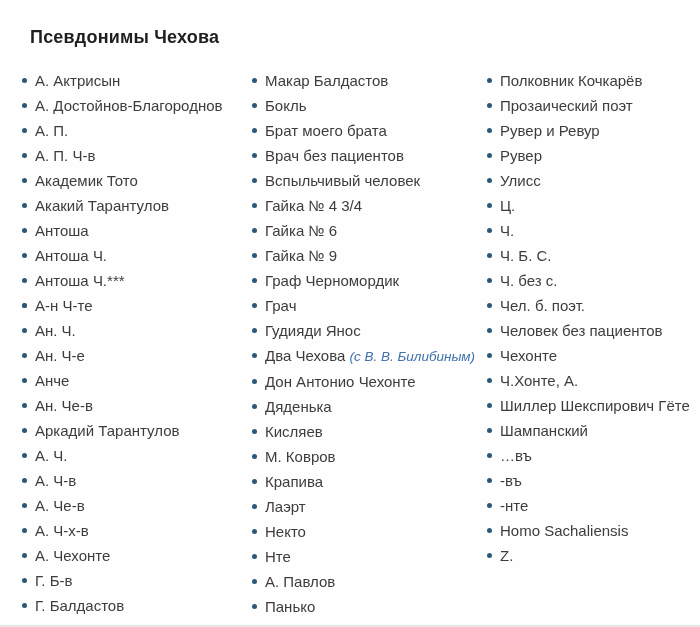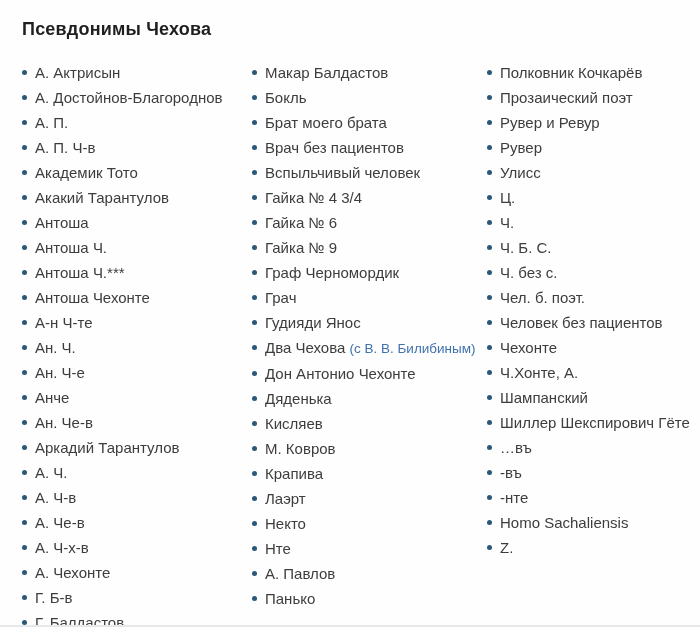--- a/index.html
+++ b/index.html
@@ -12,21 +12,21 @@
     overflow: hidden;
     position: relative;
     background: var(--background, #fefefe);
     font-family: "Liberation Sans", sans-serif;
     -webkit-font-smoothing: antialiased;
   }
   .page {
     padding: 10px 0 0 14px;
   }
   h1.page-title {
-    margin: 8px;
+    margin: 16px;
     font-size: 18px;
     line-height: 22px;
     font-weight: bold;
     color: var(--title-text, #1f1f1f);
     letter-spacing: 0.2px;
   }
   .columns {
     display: grid;
     grid-template-columns: 230px 235px auto;
     margin: 25px 0 0 8px;
@@ -48,20 +48,21 @@
   .bullet {
     position: absolute;
     left: 0;
     top: 5px;
     width: 5px;
     height: 5px;
     border-radius: 50%;
     background: var(--bullet, #2b5878);
   }
   .item-note {
+    font-style: italic;
     font-size: 13.5px;
     color: var(--note-link, #3f72ad);
   }
   .bottom-edge {
     position: absolute;
     left: 0;
     bottom: 0;
     width: 100%;
     height: 2px;
     background: var(--bottom-edge, #e8e8e8);
@@ -76,21 +77,21 @@
       <ul class="col">
         <li><span class="bullet"></span><span class="item-text">А. Актрисын</span></li>
         <li><span class="bullet"></span><span class="item-text">А. Достойнов-Благороднов</span></li>
         <li><span class="bullet"></span><span class="item-text">А. П.</span></li>
         <li><span class="bullet"></span><span class="item-text">А. П. Ч-в</span></li>
         <li><span class="bullet"></span><span class="item-text">Академик Тото</span></li>
         <li><span class="bullet"></span><span class="item-text">Акакий Тарантулов</span></li>
         <li><span class="bullet"></span><span class="item-text">Антоша</span></li>
         <li><span class="bullet"></span><span class="item-text">Антоша Ч.</span></li>
         <li><span class="bullet"></span><span class="item-text">Антоша Ч.***</span></li>
-        <li><span class="bullet"></span><span class="item-text">Антоша Чехонте</span></li>
+        <li><span class="bullet"></span></li>
         <li><span class="bullet"></span><span class="item-text">А-н Ч-те</span></li>
         <li><span class="bullet"></span><span class="item-text">Ан. Ч.</span></li>
         <li><span class="bullet"></span><span class="item-text">Ан. Ч-е</span></li>
         <li><span class="bullet"></span><span class="item-text">Анче</span></li>
         <li><span class="bullet"></span><span class="item-text">Ан. Че-в</span></li>
         <li><span class="bullet"></span><span class="item-text">Аркадий Тарантулов</span></li>
         <li><span class="bullet"></span><span class="item-text">А. Ч.</span></li>
         <li><span class="bullet"></span><span class="item-text">А. Ч-в</span></li>
         <li><span class="bullet"></span><span class="item-text">А. Че-в</span></li>
         <li><span class="bullet"></span><span class="item-text">А. Ч-х-в</span></li>
@@ -129,22 +130,22 @@
         <li><span class="bullet"></span><span class="item-text">Рувер</span></li>
         <li><span class="bullet"></span><span class="item-text">Улисс</span></li>
         <li><span class="bullet"></span><span class="item-text">Ц.</span></li>
         <li><span class="bullet"></span><span class="item-text">Ч.</span></li>
         <li><span class="bullet"></span><span class="item-text">Ч. Б. С.</span></li>
         <li><span class="bullet"></span><span class="item-text">Ч. без с.</span></li>
         <li><span class="bullet"></span><span class="item-text">Чел. б. поэт.</span></li>
         <li><span class="bullet"></span><span class="item-text">Человек без пациентов</span></li>
         <li><span class="bullet"></span><span class="item-text">Чехонте</span></li>
         <li><span class="bullet"></span><span class="item-text">Ч.Хонте, А.</span></li>
+        <li><span class="bullet"></span><span class="item-text">Шиллер Шекспирович Гёте</span></li>
         <li><span class="bullet"></span><span class="item-text">Шампанский</span></li>
-        <li><span class="bullet"></span><span class="item-text">Шиллер Шекспирович Гёте</span></li>
         <li><span class="bullet"></span><span class="item-text">…въ</span></li>
         <li><span class="bullet"></span><span class="item-text">-въ</span></li>
         <li><span class="bullet"></span><span class="item-text">-нте</span></li>
         <li><span class="bullet"></span><span class="item-text">Homo Sachaliensis</span></li>
         <li><span class="bullet"></span><span class="item-text">Z.</span></li>
       </ul>
     </div>
 </div>
 
 <div class="bottom-edge"></div>

